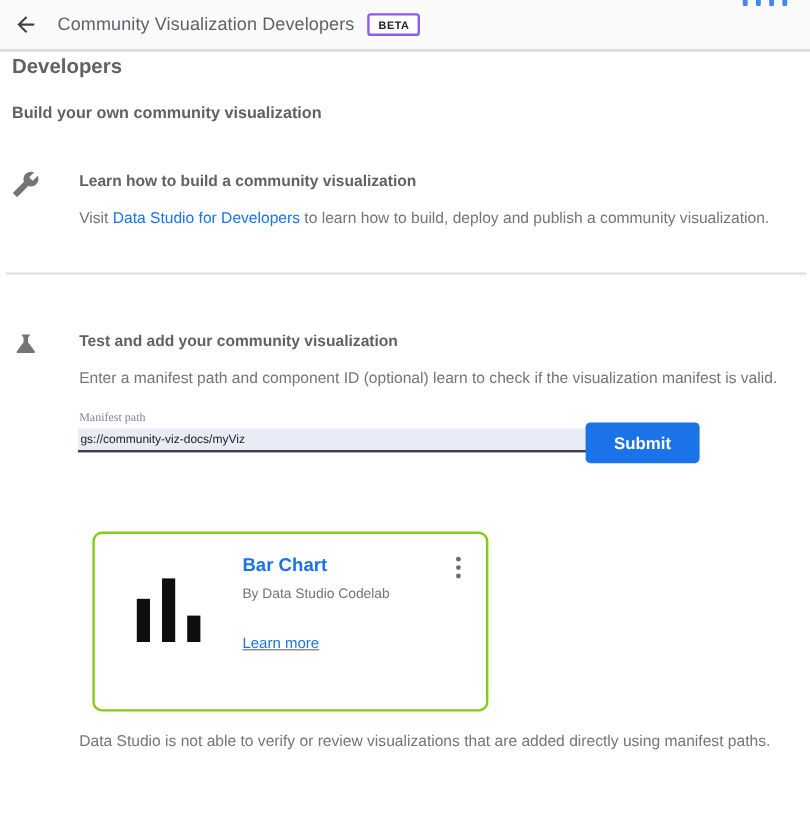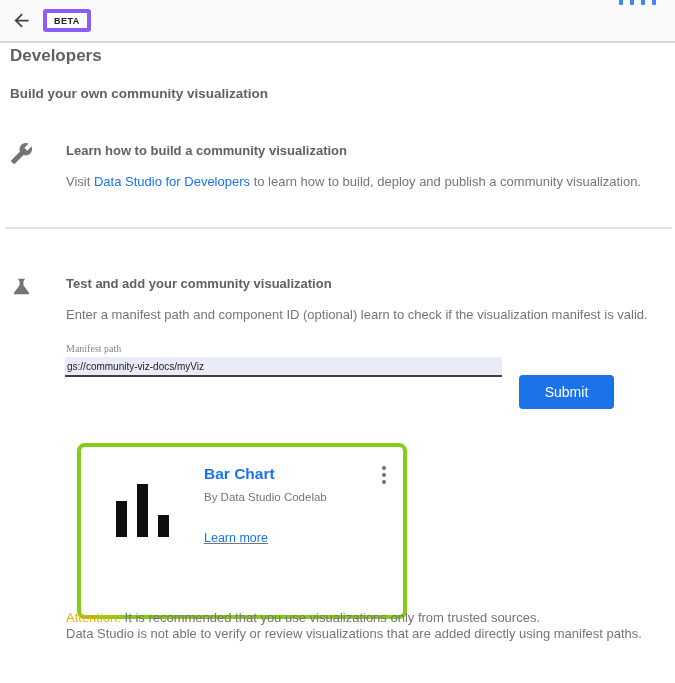--- a/index.html
+++ b/index.html
@@ -17,21 +17,21 @@
   .header {
     position: absolute; top: 0; left: 0; width: 675px; height: 43px;
     background: #fafafa;
     border-bottom: 2px solid #d6d6d6;
     display: flex; align-items: center;
   }
   .back-btn { margin-left: 10px; width: 22px; height: 22px; cursor: pointer; display: flex; align-items: center; justify-content: center; }
   .header-title { margin-left: 16px; font-size: 15px; color: #5f6368; letter-spacing: 0.1px; }
   .beta-badge {
     margin-left: 11px; font-size: 9px; font-weight: bold; color: #202124;
-    background: #ffffff; border: 4px solid #8b5cf6; border-radius: 3px;
+    background: #ffffff; border: 2px solid #8b5cf6; border-radius: 3px;
     padding: 3px 7px 2px 7px; letter-spacing: 0.5px;
   }
   .apps-dots { position: absolute; top: 0; left: 619px; height: 5px; display: flex; gap: 7px; }
   .apps-dots span { width: 4px; height: 5px; background: #4285f4; border-radius: 0 0 1px 1px; display: block; }
 
   
   .page-heading { left: 10px; top: 46px; font-size: 17px; font-weight: bold; color: #616161; }
   .page-subheading { left: 10px; top: 86px; font-size: 13.5px; font-weight: bold; color: #616161; }
 
   
@@ -46,31 +46,30 @@
 
   
   .manifest-label { left: 66px; top: 343px; font-size: 10px; color: #80868b; font-family: Liberation Serif, serif; }
   .manifest-input {
     left: 65px; top: 357px; width: 437px; height: 20px;
     background: #e9ecf6; border: none; border-bottom: 2px solid #3c4043;
     font-family: "Liberation Sans", sans-serif; font-size: 10px; color: #202124;
     padding: 0 2px; outline: none;
   }
   .submit-btn {
-    left: 519px; top: 352px; width: 95px; height: 34px;
+    left: 488px; top: 352px; width: 95px; height: 34px;
     background: #1a73e8; color: #ffffff; border: none; border-radius: 4px;
-    font-family: "Liberation Sans", sans-serif; font-size: 14px; font-weight: 400;
+    font-family: "Liberation Sans", sans-serif; font-size: 14px; font-weight: 700;
     cursor: pointer;
-    margin-top: 23px;
   }
 
   
   .viz-card {
-    left: 77px; top: 443px; width: 330px; height: 176px;
-    background: #ffffff; border: 4px solid #84cc16; border-radius: 8px;
+    left: 77px; top: 443px; width: 330px; height: 150px;
+    background: #ffffff; border: 2px solid #84cc16; border-radius: 8px;
   }
   .bars { position: absolute; left: 35px; top: 37px; height: 53px; display: flex; align-items: flex-end; gap: 10px; }
   .bars .bar { width: 11px; background: #0f0f0f; display: block; }
   .bar1 { height: 36px; } .bar2 { height: 53px; } .bar3 { height: 22px; }
   .viz-title { position: absolute; left: 123px; top: 18px; font-size: 15.5px; font-weight: bold; color: #1a73e8; cursor: pointer; }
   .viz-author { position: absolute; left: 123px; top: 44px; font-size: 11.5px; color: #757575; text-align: right; }
   .viz-desc { position: absolute; left: 123px; top: 68px; font-size: 12.5px; color: #3c4043; }
   .viz-learn-more { position: absolute; left: 123px; top: 84px; font-size: 12.5px; text-decoration: underline; }
   .kebab { position: absolute; left: 293px; top: 16px; width: 20px; height: 24px; cursor: pointer;
            display: flex; flex-direction: column; align-items: center; justify-content: center; gap: 3px; }
@@ -82,20 +81,21 @@
 </style>
 </head>
 <body>
 
 <div class="header">
   <div class="back-btn">
     <svg viewBox="0 0 24 24" width="21" height="21">
         <path fill="#424242" d="M20 11H7.83l5.59-5.59L12 4l-8 8 8 8 1.41-1.41L7.83 13H20v-2z"></path>
       </svg>
   </div>
+  <div class="header-title">Community Visualization Developers</div>
   <div class="beta-badge">BETA</div>
 </div>
 <div class="apps-dots">
   <span></span>
     <span></span>
     <span></span>
     <span></span>
 </div>
 
 <div class="abs page-heading">Developers</div>
@@ -135,15 +135,14 @@
   <div class="viz-author">By Data Studio Codelab</div>
   <div class="viz-learn-more"><span class="link">Learn more</span></div>
   <div class="kebab">
     <span></span>
     <span></span>
     <span></span>
   </div>
 </div>
 
 <div class="abs attention">
-  <div><span class="warn">Attention:</span><span> It is recommended that you use visualizations only from trusted sources.</span></div>
   <div>Data Studio is not able to verify or review visualizations that are added directly using manifest paths.</div>
 </div>
 
 </body></html>

